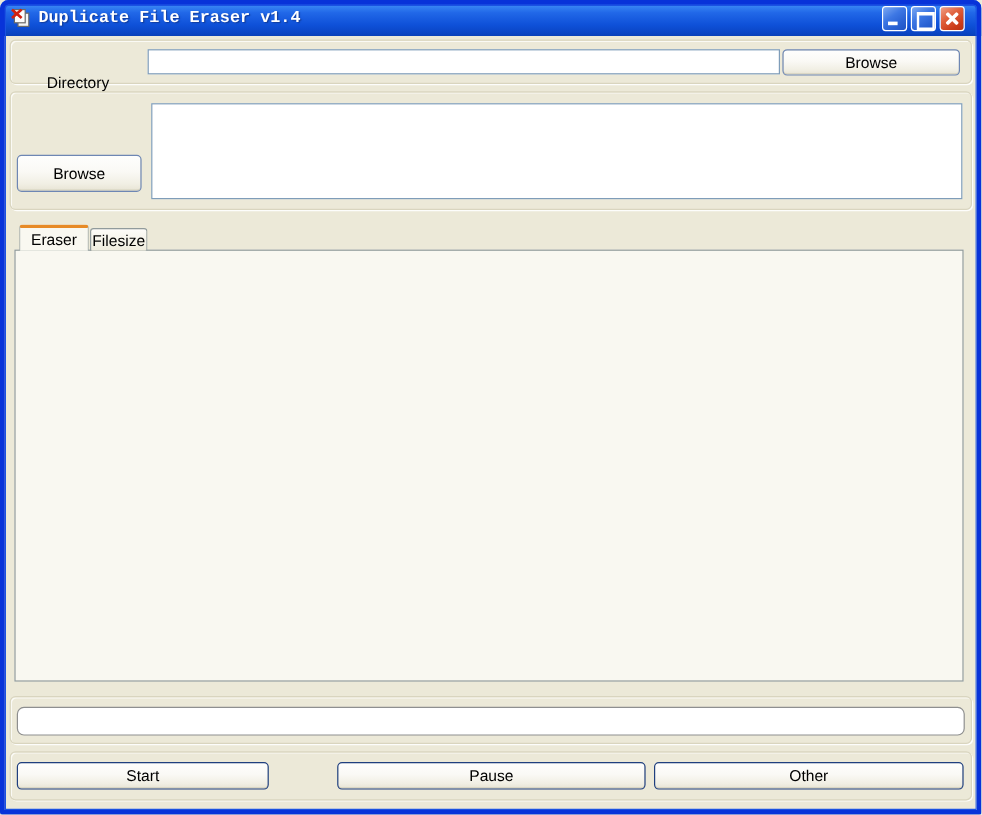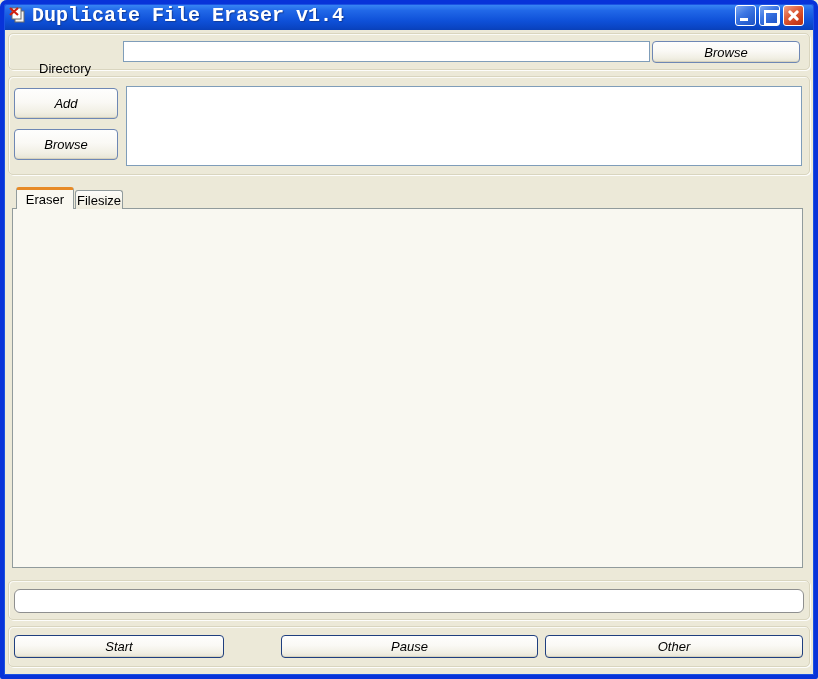--- a/index.html
+++ b/index.html
@@ -2,37 +2,37 @@
 <html><head>
 <meta charset="utf-8">
 <style>
   html,body{margin:0;padding:0;background:#ECE9D8;}
   *{box-sizing:border-box;font-family:"Liberation Sans",sans-serif;}
   #window{position:relative;width:818px;height:679px;background:#ECE9D8;overflow:hidden;}
   
   #win-border{position:absolute;inset:0;border:4px solid #0833D9;box-shadow:inset 0 0 0 1px #1A52E2;border-radius:7px 7px 2px 2px;pointer-events:none;z-index:60;}
   #titlebar{position:absolute;left:0;top:0;width:818px;height:30px;border-radius:7px 7px 0 0;
     background:linear-gradient(180deg,#2A73E8 0%,#3F8FF8 10%,#2168E8 35%,#0E50D8 70%,#0A45C4 92%,#0940B8 100%);z-index:55;display:flex;align-items:center;}
-  #title-text{color:#fff;font-family:"Liberation Mono",monospace;font-weight:bold;font-size:20px;letter-spacing:0px;text-shadow:1px 1px 1px #123C9A;margin-left:6px;}
+  #title-text{color:#fff;font-family:"Liberation Mono",monospace;font-weight:bold;font-size:14px;letter-spacing:0px;text-shadow:1px 1px 1px #123C9A;margin-left:6px;}
   .titlebar-btn{position:absolute;top:5px;width:21px;height:21px;border-radius:3px;border:1px solid #FFFFFF;z-index:56;}
   .tb-blue{background:linear-gradient(145deg,#7DA9F2 0%,#3D77E4 40%,#2A62D4 70%,#1E53C4 100%);}
   #btn-min{left:735px;} #btn-max{left:759px;} #btn-close{left:783px;background:linear-gradient(145deg,#F0A088 0%,#E0603C 40%,#CC3D1B 75%,#B83314 100%);}
   #btn-min::after{content:"";position:absolute;left:4px;bottom:4px;width:8px;height:3px;background:#fff;}
   #btn-max::after{content:"";position:absolute;left:4px;top:4px;width:11px;height:10px;border:2px solid #fff;border-top-width:3px;}
   .x-bar{position:absolute;left:3px;top:8px;width:13px;height:3px;background:#fff;border-radius:1px;}
   .x-bar.a{transform:rotate(45deg);} .x-bar.b{transform:rotate(-45deg);}
   #app-icon{width:17px;height:16px;margin-left:9px;}
   
   .groupbox{position:absolute;border:1px solid #D9D5BF;border-radius:5px;box-shadow:inset 1px 1px 0 rgba(255,255,255,.75), 1px 1px 0 rgba(255,255,255,.9);}
   .label{position:absolute;font-size:13px;color:#000;white-space:nowrap;}
   .textinput{position:absolute;background:#fff;border:1px solid #7F9DB9;font-size:13px;padding:1px 3px;}
   .textinput.disabled{background:#EAE7D4;color:#8E8B78;}
   .btn{position:absolute;display:flex;align-items:center;justify-content:center;font-size:13px;color:#000;cursor:default;
     background:linear-gradient(180deg,#FEFEFD 0%,#FAF9F5 45%,#F1EFE4 80%,#E7E4D4 100%);
-    border:1px solid #6E87B4;border-radius:4px;box-shadow:inset 0 -1px 0 #D6D2BE;font-style:italic;}
+    border:1px solid #6E87B4;border-radius:4px;box-shadow:inset 0 -1px 0 #D6D2BE;}
   .btn-dark{border-color:#1F3F7F;}
   .cb{position:absolute;display:flex;align-items:center;font-size:13px;}
   .cb-box{position:relative;flex:0 0 auto;width:13px;height:13px;background:#fff;border:1px solid #2B4B8C;margin-right:5px;}
   .cb-box.checked::after{content:"";position:absolute;left:2px;top:1px;width:7px;height:4px;border-left:2px solid #9C998A;border-bottom:2px solid #9C998A;transform:rotate(-48deg);}
   .cb.disabled .cb-box{background:#ECE9DB;border-color:#ABA894;}
   .cb.disabled .cb-label{color:#9C998A;}
   .group-label{position:absolute;top:-9px;left:7px;background:#F9F8F1;padding:0 4px;font-size:13px;color:#3052C6;}
   
   #dir-group{left:8px;top:33px;width:802px;height:37px;}
   #files-group{left:8px;top:76px;width:802px;height:99px;}
@@ -81,23 +81,20 @@
   </div>
 
   <div id="dir-group" class="groupbox"></div>
   <span class="label" style="left:39px;top:45px;margin-top:16px;">Directory</span>
   <input class="textinput" style="left: 123px; top: 41px; width: 527px; height: 21px;" value="">
   <div class="btn" style="left:652px;top:41px;width:148px;height:22px;">
     <span>Browse</span>
   </div>
 
   <div id="files-group" class="groupbox"></div>
-  <div class="btn" style="left:14px;top:88px;width:104px;height:31px;">
-    <span>Add</span>
-  </div>
   <div class="btn" style="left:14px;top:129px;width:104px;height:31px;">
     <span>Browse</span>
   </div>
   <div id="listbox"></div>
 
   <div id="tab-panel"></div>
   <div id="tab-options" class="tab">
     <span>Eraser</span>
   </div>
   <div id="tab-results" class="tab">

